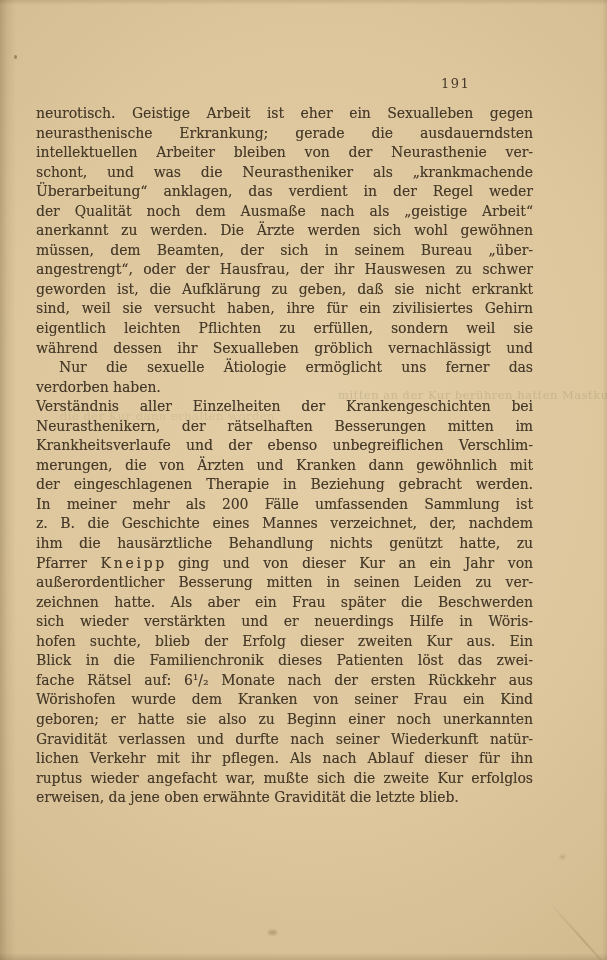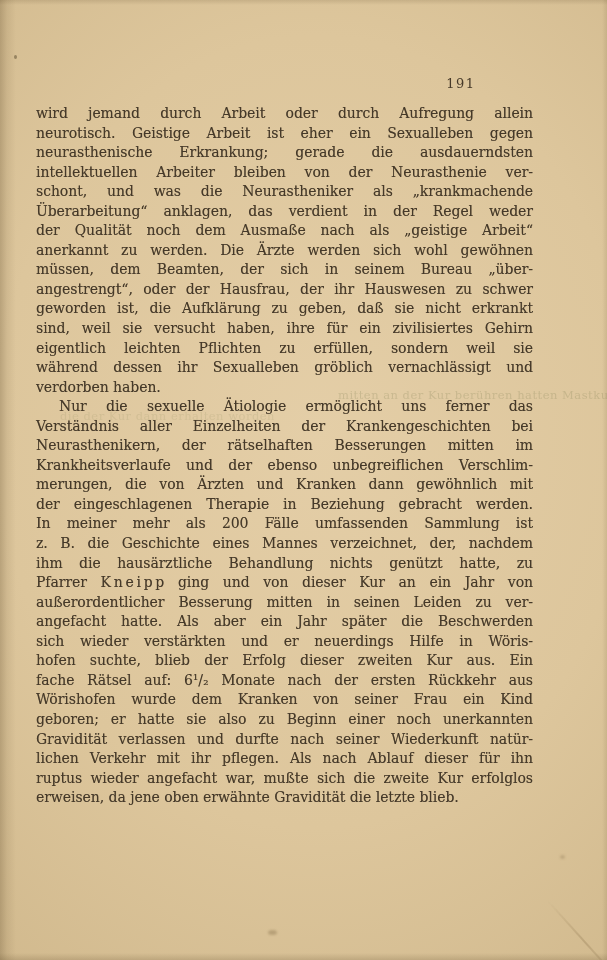--- a/index.html
+++ b/index.html
@@ -19,21 +19,21 @@
       linear-gradient(0deg, rgba(92,72,40,0.20) 0px, rgba(92,72,40,0.0) 7px),
       radial-gradient(ellipse 95% 75% at 52% 45%, #e4cea7 0%, #ddc69c 55%, #cfb78b 100%);
   }
   .page-number {
     position: absolute;
     left: 441px; top: 76px;
     width: 40px;
     font-size: 13px;
     letter-spacing: 1.5px;
     color: #473a29;
-    text-align: center;
+    text-align: left;
   }
   .text-block {
     position: absolute;
     left: 36px; top: 104px;
     width: 497px;
     color: #453929;
     text-shadow: 0.2px 0.2px 0.4px rgba(62,50,34,0.45);
   }
   .ln {
     height: 19.55px;
@@ -86,49 +86,49 @@
 </head>
 <body>
 
 <div class="scan-page">
   <div class="page-number">191</div>
 
   <div class="ghost-line ghost-1">mitten an der Kur berühren hatten Mastkuren</div>
   <div class="ghost-line ghost-2">die der Kur dann erhalten worden</div>
 
   <div class="text-block">
-    <div class="ln">wird jemand durch Arbeit oder durch Aufregung allein</div>
     <div class="ln">neurotisch. Geistige Arbeit ist eher ein Sexualleben gegen</div>
     <div class="ln">neurasthenische Erkrankung; gerade die ausdauerndsten</div>
     <div class="ln">intellektuellen Arbeiter bleiben von der Neurasthenie ver-</div>
     <div class="ln">schont, und was die Neurastheniker als „krankmachende</div>
     <div class="ln">Überarbeitung“ anklagen, das verdient in der Regel weder</div>
     <div class="ln">der Qualität noch dem Ausmaße nach als „geistige Arbeit“</div>
     <div class="ln">anerkannt zu werden. Die Ärzte werden sich wohl gewöhnen</div>
     <div class="ln">müssen, dem Beamten, der sich in seinem Bureau „über-</div>
     <div class="ln">angestrengt“, oder der Hausfrau, der ihr Hauswesen zu schwer</div>
     <div class="ln">geworden ist, die Aufklärung zu geben, daß sie nicht erkrankt</div>
     <div class="ln">sind, weil sie versucht haben, ihre für ein zivilisiertes Gehirn</div>
     <div class="ln">eigentlich leichten Pflichten zu erfüllen, sondern weil sie</div>
     <div class="ln">während dessen ihr Sexualleben gröblich vernachlässigt und</div>
+    <div class="ln indent">Nur die sexuelle Ätiologie ermöglicht uns ferner das</div>
     <div class="ln para-end">verdorben haben.</div>
-    <div class="ln indent">Nur die sexuelle Ätiologie ermöglicht uns ferner das</div>
     <div class="ln">Verständnis aller Einzelheiten der Krankengeschichten bei</div>
     <div class="ln">Neurasthenikern, der rätselhaften Besserungen mitten im</div>
     <div class="ln">Krankheitsverlaufe und der ebenso unbegreiflichen Verschlim-</div>
     <div class="ln">merungen, die von Ärzten und Kranken dann gewöhnlich mit</div>
     <div class="ln">der eingeschlagenen Therapie in Beziehung gebracht werden.</div>
     <div class="ln">In meiner mehr als 200 Fälle umfassenden Sammlung ist</div>
     <div class="ln">z. B. die Geschichte eines Mannes verzeichnet, der, nachdem</div>
     <div class="ln">ihm die hausärztliche Behandlung nichts genützt hatte, zu</div>
     <div class="ln">Pfarrer K n e i p p ging und von dieser Kur an ein Jahr von</div>
     <div class="ln">außerordentlicher Besserung mitten in seinen Leiden zu ver-</div>
-    <div class="ln">angefacht hatte. Als aber ein Jahr später die Beschwerden</div>
+    <div class="ln">zeichnen hatte. Als aber ein Frau später die Beschwerden</div>
     <div class="ln">sich wieder verstärkten und er neuerdings Hilfe in Wöris-</div>
     <div class="ln">hofen suchte, blieb der Erfolg dieser zweiten Kur aus. Ein</div>
+    <div class="ln">Blick in die Familienchronik dieses Patienten löst das zwei-</div>
     <div class="ln">fache Rätsel auf: 6¹/₂ Monate nach der ersten Rückkehr aus</div>
     <div class="ln">Wörishofen wurde dem Kranken von seiner Frau ein Kind</div>
     <div class="ln">geboren; er hatte sie also zu Beginn einer noch unerkannten</div>
     <div class="ln">Gravidität verlassen und durfte nach seiner Wiederkunft natür-</div>
     <div class="ln">lichen Verkehr mit ihr pflegen. Als nach Ablauf dieser für ihn</div>
     <div class="ln">ruptus wieder angefacht war, mußte sich die zweite Kur erfolglos</div>
     <div class="ln para-end">erweisen, da jene oben erwähnte Gravidität die letzte blieb.</div>
   </div>
 
   <div class="speck-1"></div>

